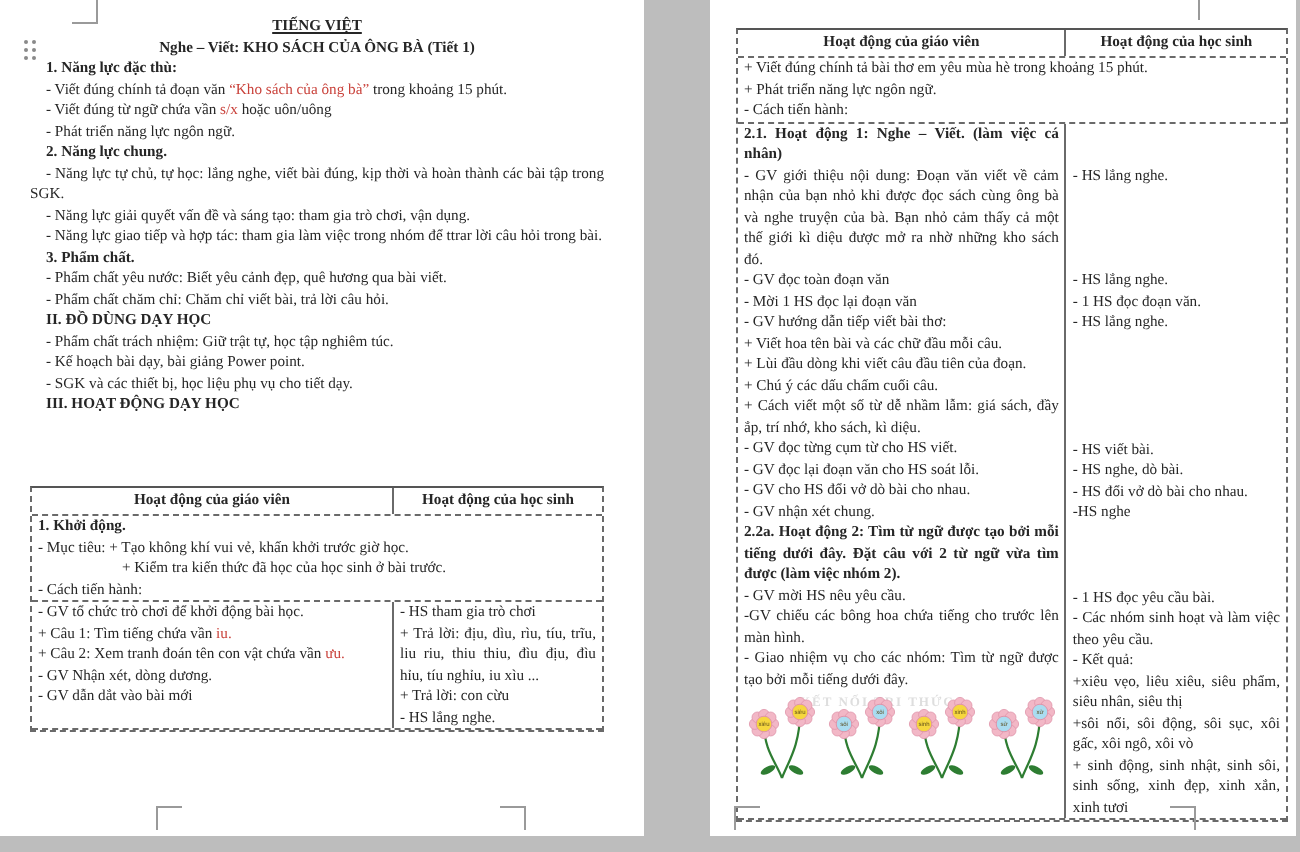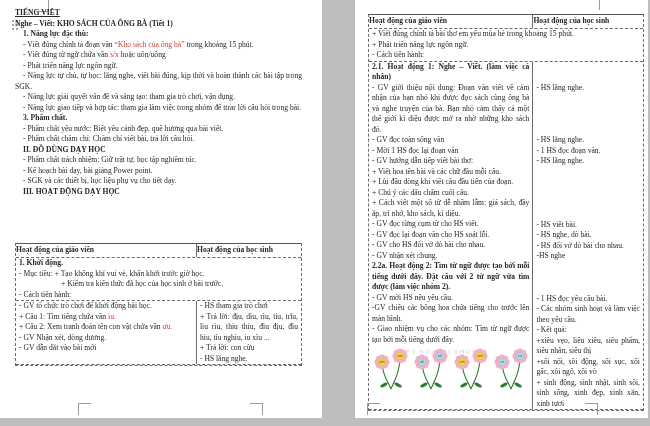--- a/index.html
+++ b/index.html
@@ -7,30 +7,30 @@
   body{background:#bdbdbd;position:relative;
        font-family:"Liberation Serif","DejaVu Serif",serif;color:#262626}
   .page{position:absolute;top:0;background:#ffffff;height:418px;overflow:hidden}
   .page-l{left:0;width:322px}
   .page-r{left:355px;width:293px}
   .ln{line-height:10.5px;font-size:7.6px;min-height:10.5px}
   .ln .b{font-weight:bold}
   .ln .i{}
   .ln .u{text-decoration:underline}
   .ln .r{color:#c9413a}
-  .ctr{}
+  .ctr{text-align:center}
   .ind{text-indent:8px}
   .j{text-align:justify}
   .tab{padding-left:42px}
   .body-l{position:absolute;left:15px;top:8px;width:287px}
   .tbl{position:absolute;border:1px dashed #6a6a6a;border-top:1px solid #555;background:#fff}
   .tbl-l{left:15px;top:243px;width:287px}
   .tbl-r{left:13px;top:14px;width:276px}
   .hdr{display:flex;border-bottom:1px dashed #6a6a6a}
-  .hc{font-weight:bold;text-align:left;font-size:7.6px;line-height:12px;height:13px}
+  .hc{font-weight:bold;text-align:center;font-size:7.6px;line-height:12px;height:13px}
   .tbl-l .c1{width:63.5%}.tbl-l .c2{width:36.5%}
   .tbl-r .c1{width:60%}.tbl-r .c2{width:40%}
   .c1{border-right:1px solid #6a6a6a}
   .row-m{border-bottom:1px dashed #6a6a6a;padding:0 3px}
   .row-2{display:flex;border-bottom:1px dashed #6a6a6a}
   .row-2 .cell{padding:0 3px}
   .r1l{min-height:42px}
   .r1r{min-height:32px}
   .r2l{min-height:64px}
   .mark{position:absolute;width:13px;height:12px}
@@ -63,20 +63,21 @@
         <span></span>
     </div>
 
     <div class="body-l" id="leftBody">
         <div class="ln ctr"><span class="b u">TIẾNG VIỆT</span></div>
         <div class="ln ctr"><span class="b">Nghe – Viết: KHO SÁCH CỦA ÔNG BÀ (Tiết 1)</span></div>
         <div class="ln ind"><span class="b">1. Năng lực đặc thù:</span></div>
         <div class="ln ind j"><span>- Viết đúng chính tả đoạn văn </span><span class="r i">“Kho sách của ông bà”</span><span> trong khoảng 15 phút.</span></div>
         <div class="ln ind"><span>- Viết đúng từ ngữ chứa vần </span><span class="r i">s/x</span><span> hoặc </span><span class="i">uôn/uông</span></div>
         <div class="ln ind"><span>- Phát triển năng lực ngôn ngữ.</span></div>
+        <div class="ln ind"><span class="b">2. Năng lực chung.</span></div>
         <div class="ln ind j"><span>- Năng lực tự chủ, tự học: lắng nghe, viết bài đúng, kịp thời và hoàn thành các bài tập trong SGK.</span></div>
         <div class="ln ind"><span>- Năng lực giải quyết vấn đề và sáng tạo: tham gia trò chơi, vận dụng.</span></div>
         <div class="ln ind j"><span>- Năng lực giao tiếp và hợp tác: tham gia làm việc trong nhóm để ttrar lời câu hỏi trong bài.</span></div>
         <div class="ln ind"><span class="b">3. Phẩm chất.</span></div>
         <div class="ln ind"><span>- Phẩm chất yêu nước: Biết yêu cảnh đẹp, quê hương qua bài viết.</span></div>
         <div class="ln ind"><span>- Phẩm chất chăm chỉ: Chăm chỉ viết bài, trả lời câu hỏi.</span></div>
         <div class="ln ind"><span class="b">II. ĐỒ DÙNG DẠY HỌC</span></div>
         <div class="ln ind"><span>- Phẩm chất trách nhiệm: Giữ trật tự, học tập nghiêm túc.</span></div>
         <div class="ln ind"><span>- Kế hoạch bài dạy, bài giảng Power point.</span></div>
         <div class="ln ind"><span>- SGK và các thiết bị, học liệu phụ vụ cho tiết dạy.</span></div>
@@ -125,21 +126,21 @@
       </div>
       <div class="row-m r1r" id="rRow1">
           <div class="ln "><span>+ Viết đúng chính tả bài thơ em yêu mùa hè trong khoảng 15 phút.</span></div>
           <div class="ln "><span>+ Phát triển năng lực ngôn ngữ.</span></div>
           <div class="ln "><span>- Cách tiến hành:</span></div>
         </div>
       <div class="row-2">
         <div class="cell c1" id="rRow2gv">
             <div class="ln j"><span class="b">2.1. Hoạt động 1: Nghe – Viết. (làm việc cá nhân)</span></div>
             <div class="ln j"><span>- GV giới thiệu nội dung: Đoạn văn viết về cảm nhận của bạn nhỏ khi được đọc sách cùng ông bà và nghe truyện của bà. Bạn nhỏ cảm thấy  cả một thế giới kì diệu được mở ra nhờ những kho sách đó.</span></div>
-            <div class="ln "><span>- GV đọc toàn sống văn</span></div>
+            <div class="ln "><span>- GV đọc toàn đoạn văn</span></div>
             <div class="ln "><span>- Mời 1 HS đọc lại đoạn văn</span></div>
             <div class="ln "><span>- GV hướng dẫn tiếp viết bài thơ:</span></div>
             <div class="ln "><span>+ Viết hoa tên bài và các chữ đầu mỗi câu.</span></div>
             <div class="ln "><span>+ Lùi đầu dòng khi viết câu đầu tiên của đoạn.</span></div>
             <div class="ln "><span>+ Chú ý các dấu chấm cuối câu.</span></div>
             <div class="ln j"><span>+ Cách viết một số từ dễ nhầm lẫm: </span><span class="i">giá sách, đầy ắp, trí nhớ, kho sách, kì diệu.</span></div>
             <div class="ln "><span>- GV đọc từng cụm từ cho HS viết.</span></div>
             <div class="ln "><span>- GV đọc lại đoạn văn cho HS soát lỗi.</span></div>
             <div class="ln "><span>- GV cho HS đổi vở dò bài cho nhau.</span></div>
             <div class="ln "><span>- GV nhận xét chung.</span></div>

